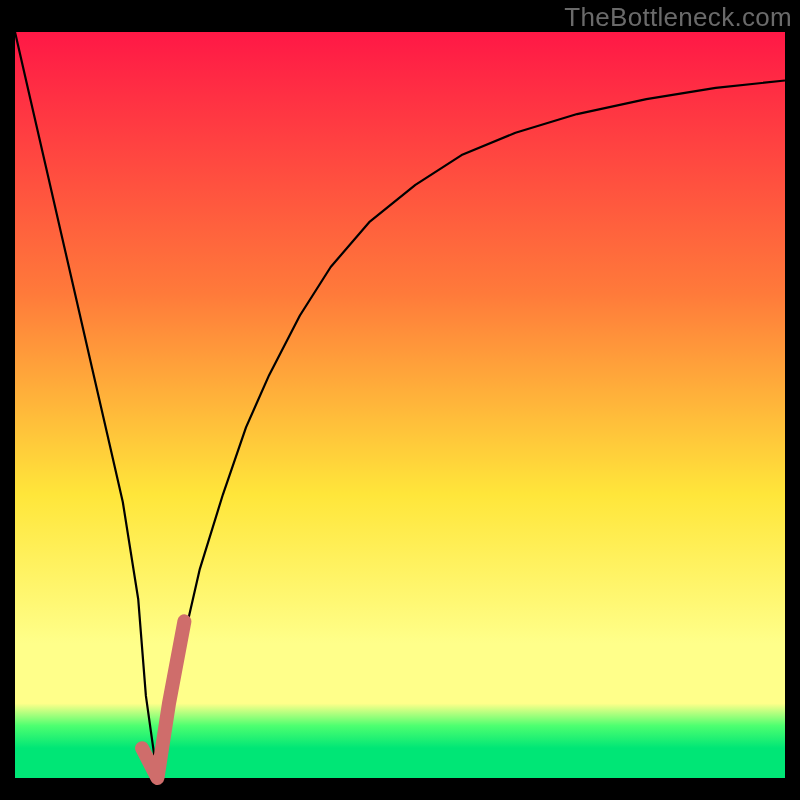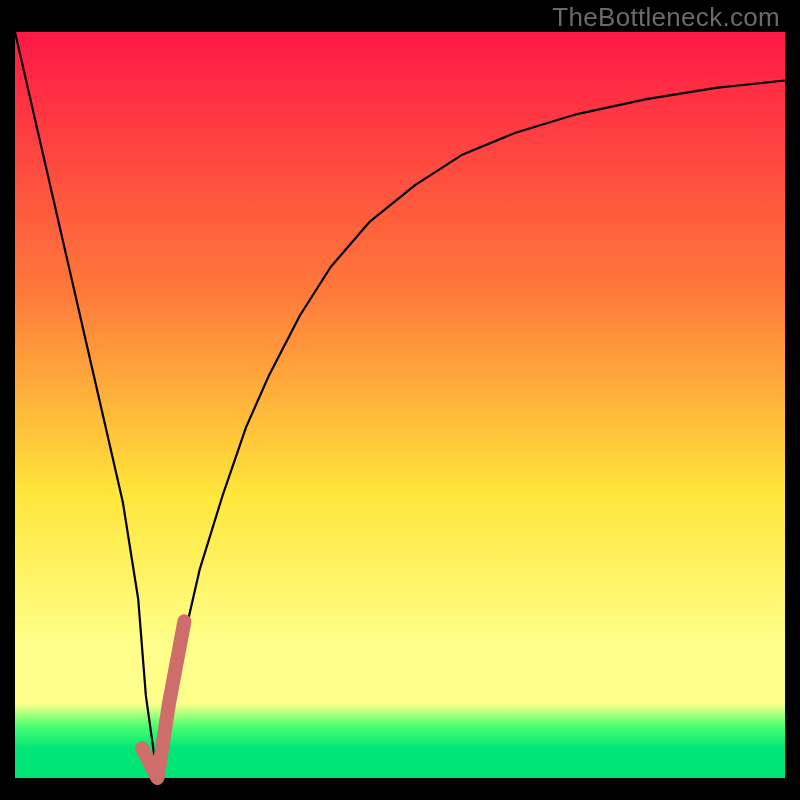--- a/index.html
+++ b/index.html
@@ -12,21 +12,21 @@
   }
   .frame {
     position: relative;
     width: 800px;
     height: 800px;
     background: #000;
   }
   .watermark {
     position: absolute;
     top: 2px;
-    right: 20px;
+    right: 8px;
     color: #6a6a6a;
     font-family: Arial, Helvetica, sans-serif;
     font-size: 26px;
     font-weight: 500;
     letter-spacing: 0.3px;
     z-index: 10;
   }
   svg {
     position: absolute;
     left: 0;

